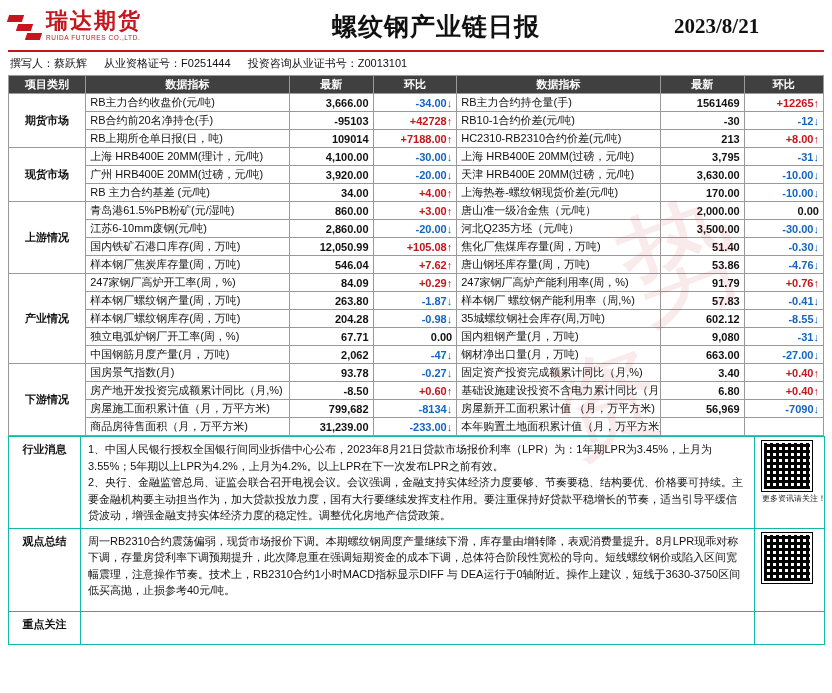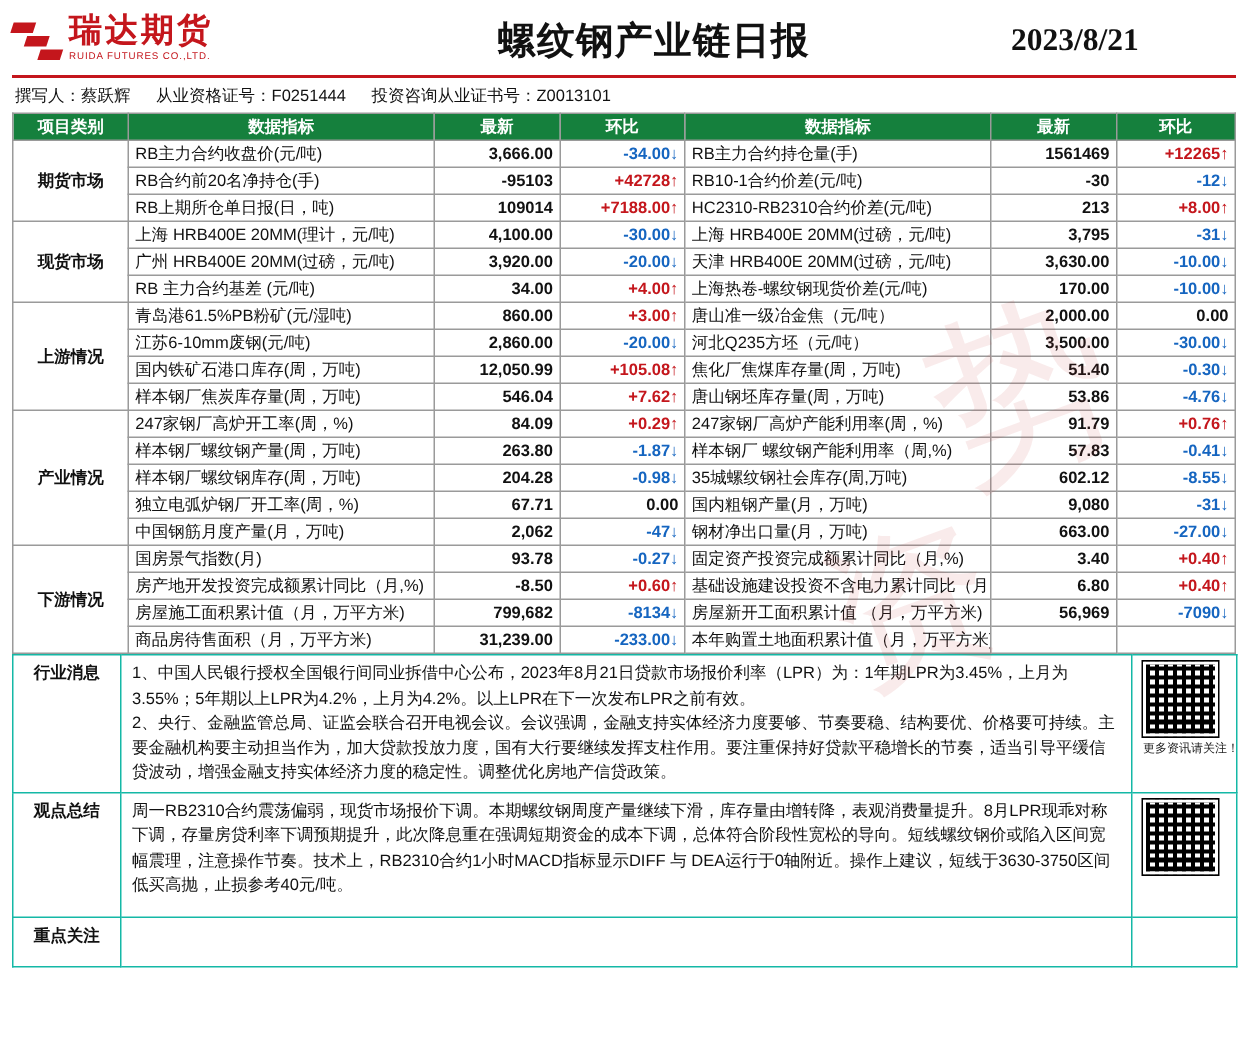--- a/index.html
+++ b/index.html
@@ -26,21 +26,21 @@
   .doc-date{width:150px;flex:0 0 150px;text-align:left;font-size:21px;font-weight:bold;font-family:"Liberation Serif",serif;}
 
   .rule{height:2px;background:#c4161c;margin:2px 0 3px 0;}
 
   .byline{font-size:11px;padding:1px 0 4px 2px;color:#111;}
   .byline span{margin-right:14px;}
 
   
   table.main{border-collapse:collapse;width:816px;table-layout:fixed;}
   table.main td,table.main th{border:1px solid #9a9a9a;padding:0 4px;height:17px;font-size:11px;vertical-align:middle;}
-  thead th{background:#15803d;color:#fff;font-weight:bold;text-align:center;height:19px;font-size:12px;}
+  thead th{background:#404040;color:#fff;font-weight:bold;text-align:center;height:19px;font-size:12px;}
   .cat{text-align:center;font-weight:bold;font-size:11.5px;}
   .nm{text-align:left;white-space:nowrap;overflow:hidden;}
   .val{text-align:right;font-weight:bold;padding-right:6px;}
   .chg{text-align:right;font-weight:bold;padding-right:4px;}
   .up{color:#c4161c;}
   .dn{color:#1565c0;}
   .flat{color:#111;}
 
   
   table.blocks{border-collapse:collapse;width:816px;table-layout:fixed;margin-top:0;}

